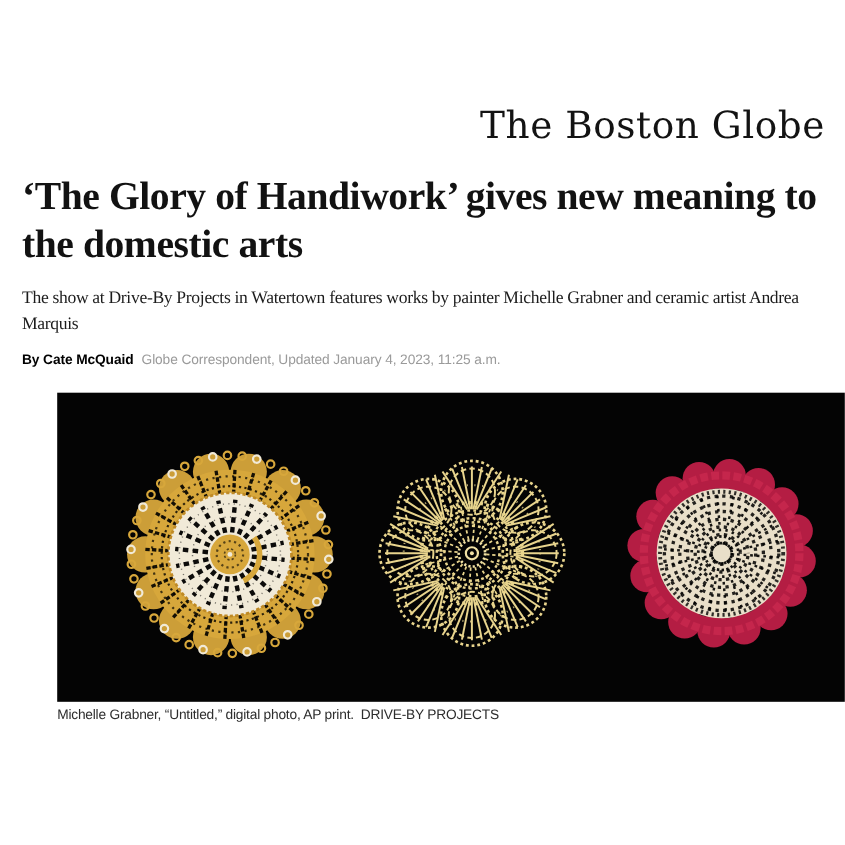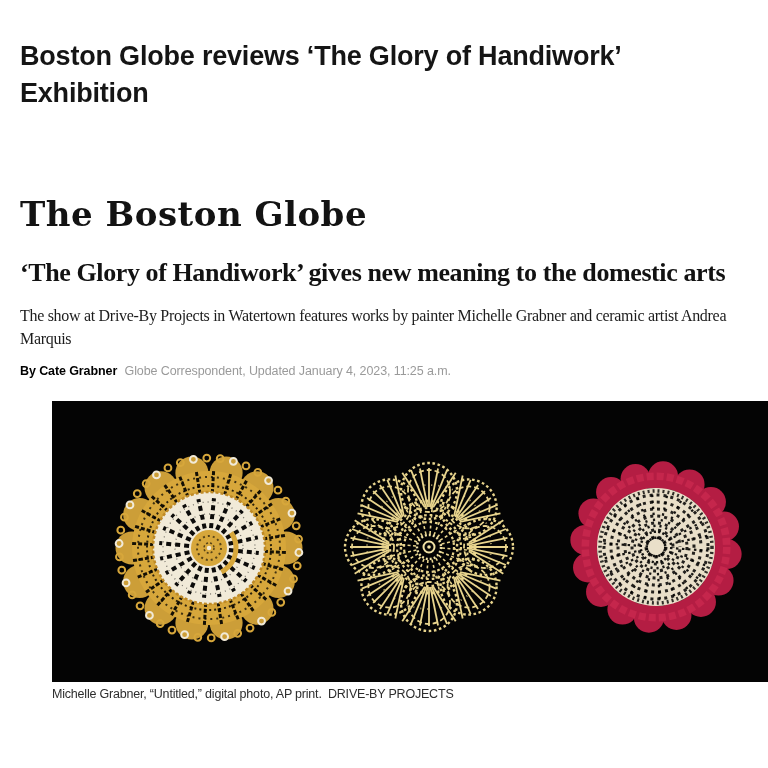--- a/index.html
+++ b/index.html
@@ -24,27 +24,27 @@
   .post-title {
     margin-top: 26px; max-width: 705px;
     font-size: 27px; font-weight: 700; line-height: 1.37;
     letter-spacing: -0.2px; color: #151515;
   }
 
   
   .globe-embed { margin-top: 84px; }
   .masthead {
     font-family: "DejaVu Serif", serif;
-    font-weight: 700; font-size: 34px; letter-spacing: 0.5px;
-    color: #131313; line-height: 1.1;
+    font-weight: 400; font-size: 34px; letter-spacing: 0.5px;
+    color: #131313; line-height: 1.1; text-align: right;
   }
   .headline {
     margin-top: 24px; max-width: 730px;
     font-family: "Liberation Serif", serif;
-    font-weight: 700; font-size: 26px; line-height: 1.21;
+    font-weight: 700; font-size: 36px; line-height: 1.21;
     letter-spacing: -0.4px; color: #121212;
   }
   .subhead {
     margin-top: 15px; max-width: 730px;
     font-family: "Liberation Serif", serif;
     font-weight: 400; font-size: 16px; line-height: 1.47;
     letter-spacing: -0.3px; color: #1c1c1c;
   }
   .byline {
     margin-top: 13px;
@@ -65,32 +65,31 @@
     font-size: 12.5px; letter-spacing: -0.2px; color: #2d2d2d;
   }
   .credit { color: #2d2d2d; margin-left: 3px; }
 </style>
 </head>
 <body>
 
 <div class="page">
 
 
-  <h1 class="post-title">Boston Globe reviews ‘The Glory of Handiwork’ Exhibition</h1>
 
   <div class="globe-embed">
 
     <div class="masthead">The Boston Globe</div>
 
     <h2 class="headline">‘The Glory of Handiwork’ gives new meaning to the domestic arts</h2>
 
     <p class="subhead">The show at Drive-By Projects in Watertown features works by painter Michelle Grabner and ceramic artist Andrea Marquis</p>
 
     <div class="byline">
-      <span class="byline-by">By  Cate Grabner</span>
+      <span class="byline-by">By  Cate McQuaid</span>
       <span class="byline-meta">Globe Correspondent, Updated January 4, 2023, 11:25 a.m.</span>
     </div>
 
     <figure>
       <div class="figure-image">
         <svg id="doily-svg" width="730" height="281" viewBox="0 0 730 281">
             <g>
               <circle cx="234" cy="147" r="16.5" fill="#d7a73b" opacity="0.95"></circle>
               <circle cx="226.37460282848627" cy="180.40904791205196" r="16.5" fill="#d7a73b" opacity="0.95"></circle>
               <circle cx="205.00871474312248" cy="207.20102415003828" r="16.5" fill="#d7a73b" opacity="0.95"></circle>

